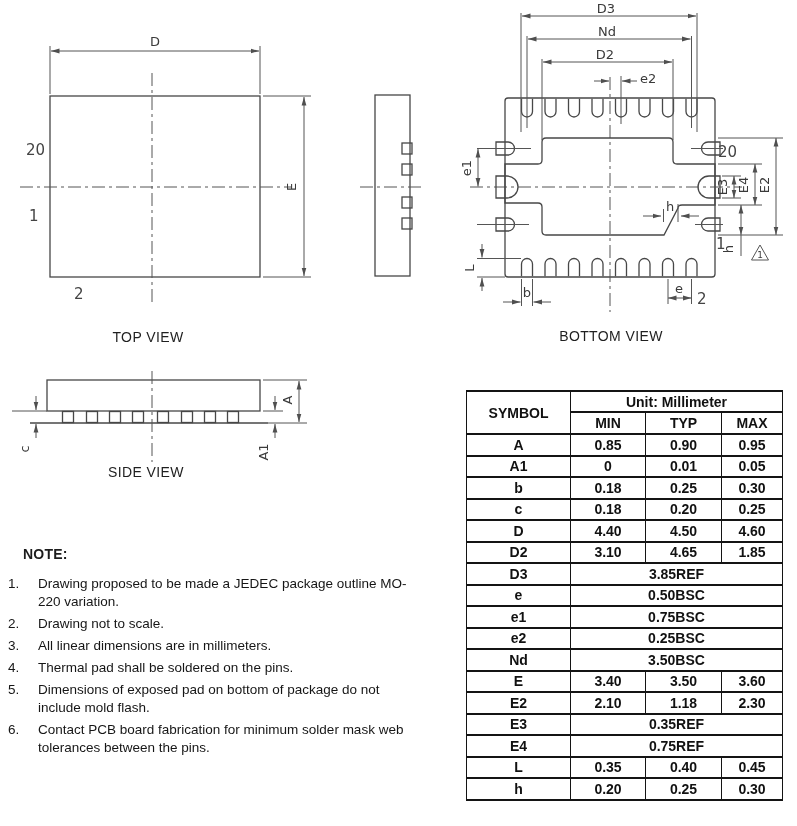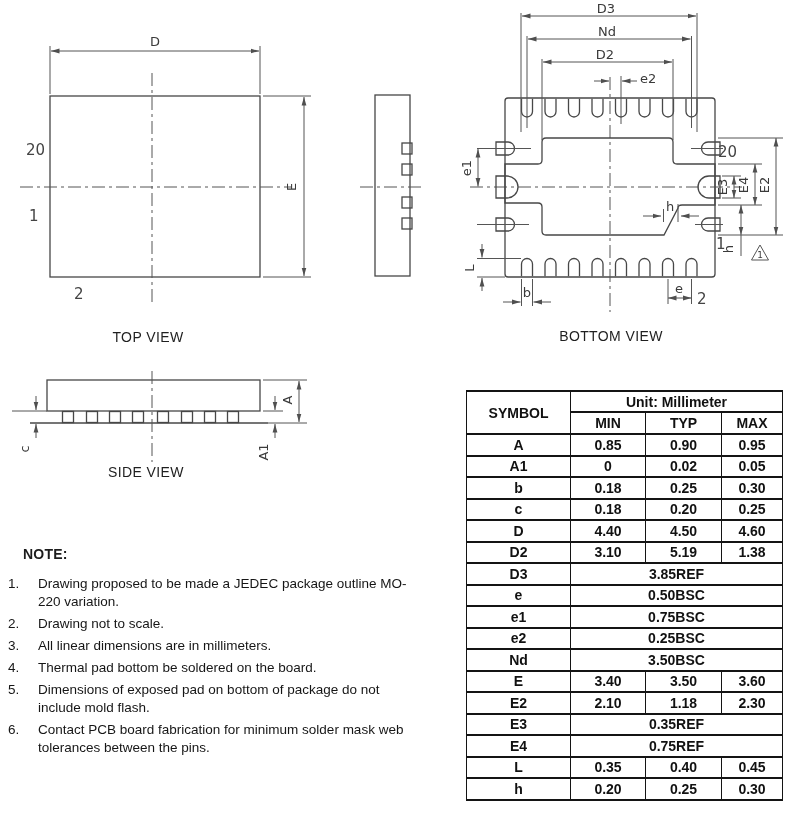--- a/index.html
+++ b/index.html
@@ -247,21 +247,21 @@
     <li>
           <span class="num">2.</span>
           <span class="txt">Drawing not to scale.</span>
         </li>
     <li>
           <span class="num">3.</span>
           <span class="txt">All linear dimensions are in millimeters.</span>
         </li>
     <li>
           <span class="num">4.</span>
-          <span class="txt">Thermal pad bottom be soldered on the board.</span>
+          <span class="txt">Thermal pad shall be soldered on the pins.</span>
         </li>
     <li>
           <span class="num">5.</span>
           <span class="txt">Dimensions of exposed pad on bottom of package do not include mold flash.</span>
         </li>
     <li>
           <span class="num">6.</span>
           <span class="txt">Contact PCB board fabrication for minimum solder mask web tolerances between the pins.</span>
         </li>
   </ol>
@@ -281,21 +281,21 @@
     </tr>
     <tr class="data">
             <td>A</td>
             <td>0.85</td>
             <td>0.90</td>
             <td>0.95</td>
           </tr>
     <tr class="data">
             <td>A1</td>
             <td>0</td>
-            <td>0.02</td>
+            <td>0.01</td>
             <td>0.05</td>
           </tr>
     <tr class="data">
             <td>b</td>
             <td>0.18</td>
             <td>0.25</td>
             <td>0.30</td>
           </tr>
     <tr class="data">
             <td>c</td>
@@ -305,22 +305,22 @@
           </tr>
     <tr class="data">
             <td>D</td>
             <td>4.40</td>
             <td>4.50</td>
             <td>4.60</td>
           </tr>
     <tr class="data">
             <td>D2</td>
             <td>3.10</td>
-            <td>5.19</td>
-            <td>1.38</td>
+            <td>4.65</td>
+            <td>1.85</td>
           </tr>
     <tr class="data">
             <td>D3</td>
             <td colspan="3">3.85REF</td>
           </tr>
     <tr class="data">
             <td>e</td>
             <td colspan="3">0.50BSC</td>
           </tr>
     <tr class="data">

